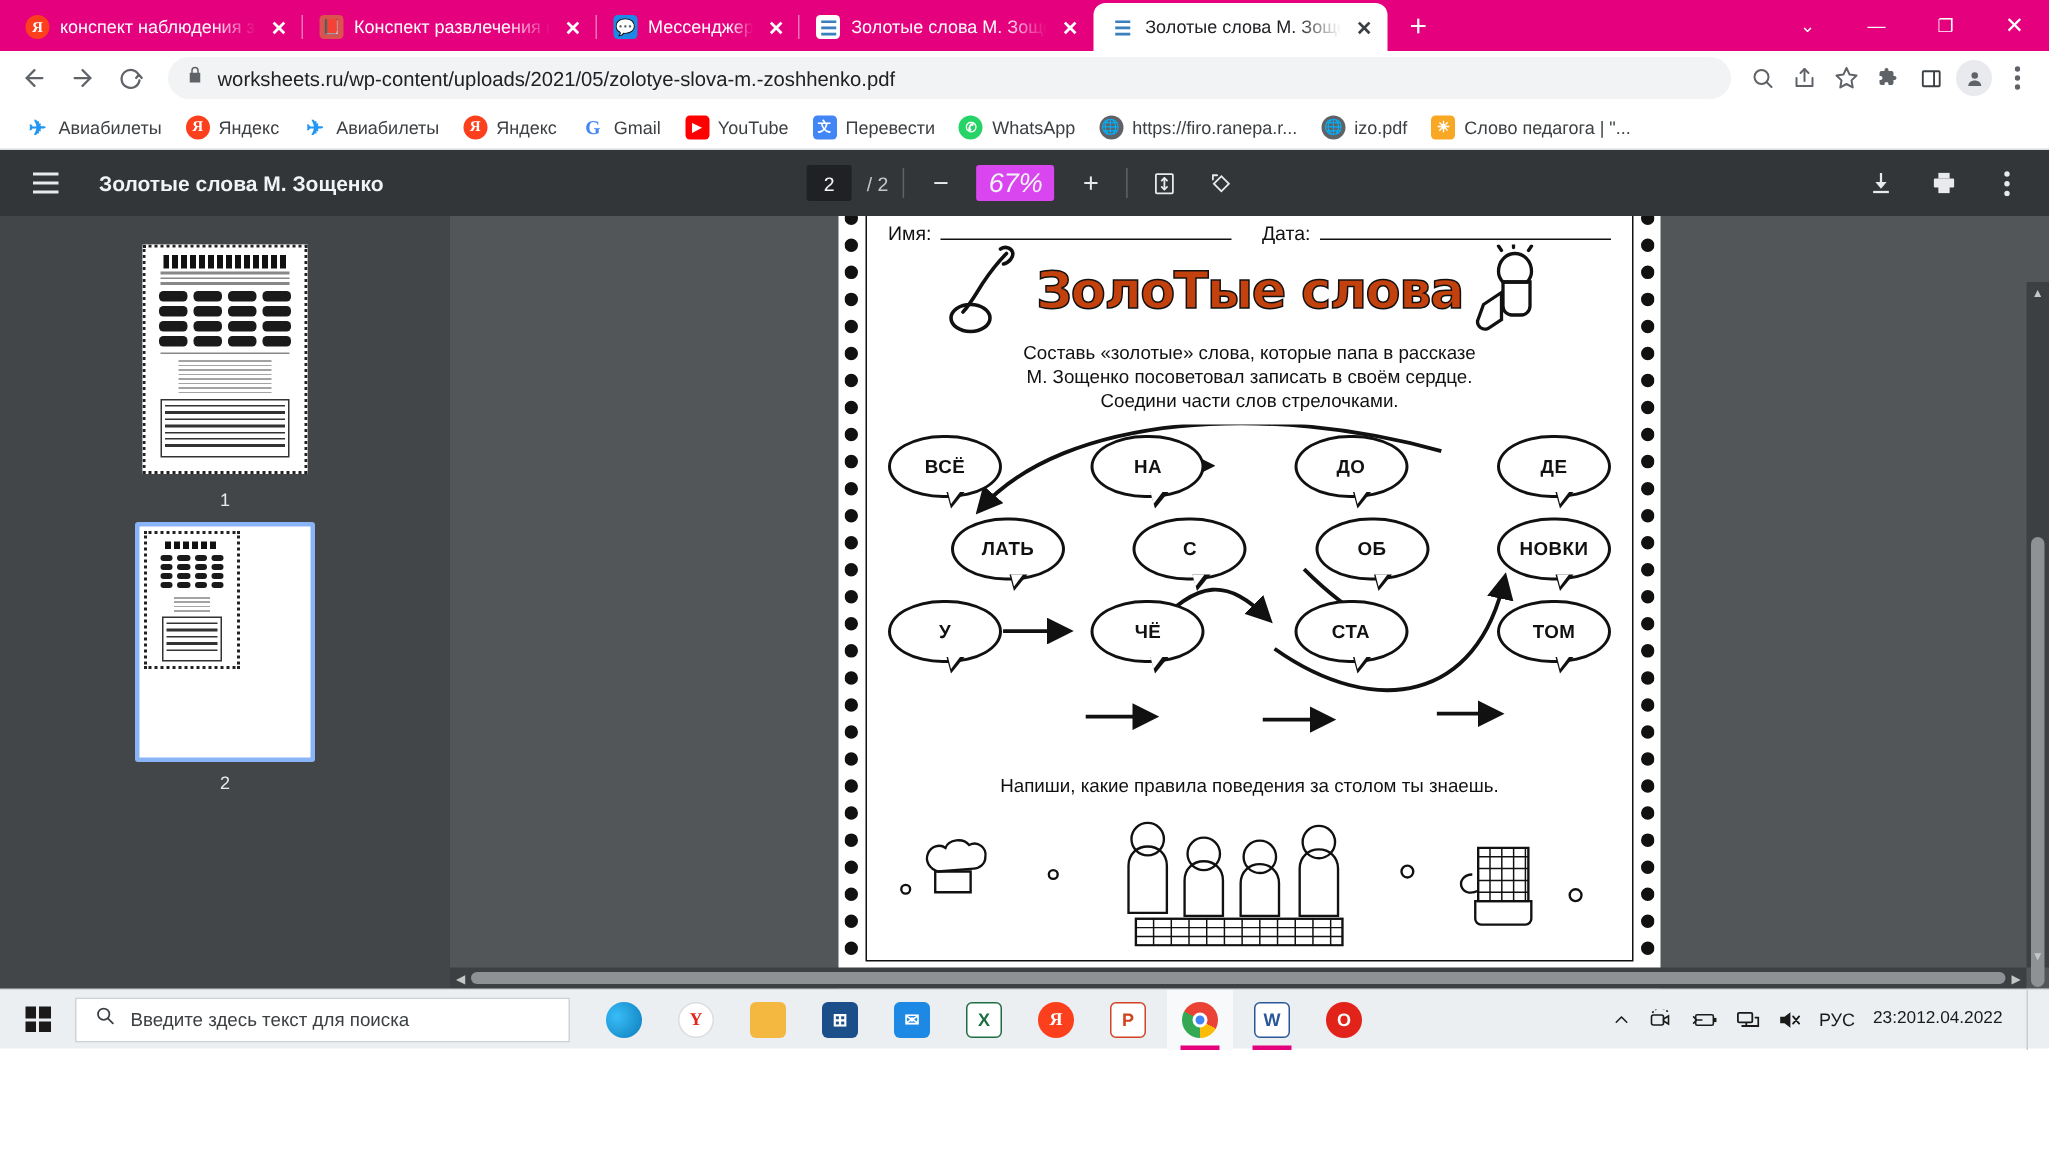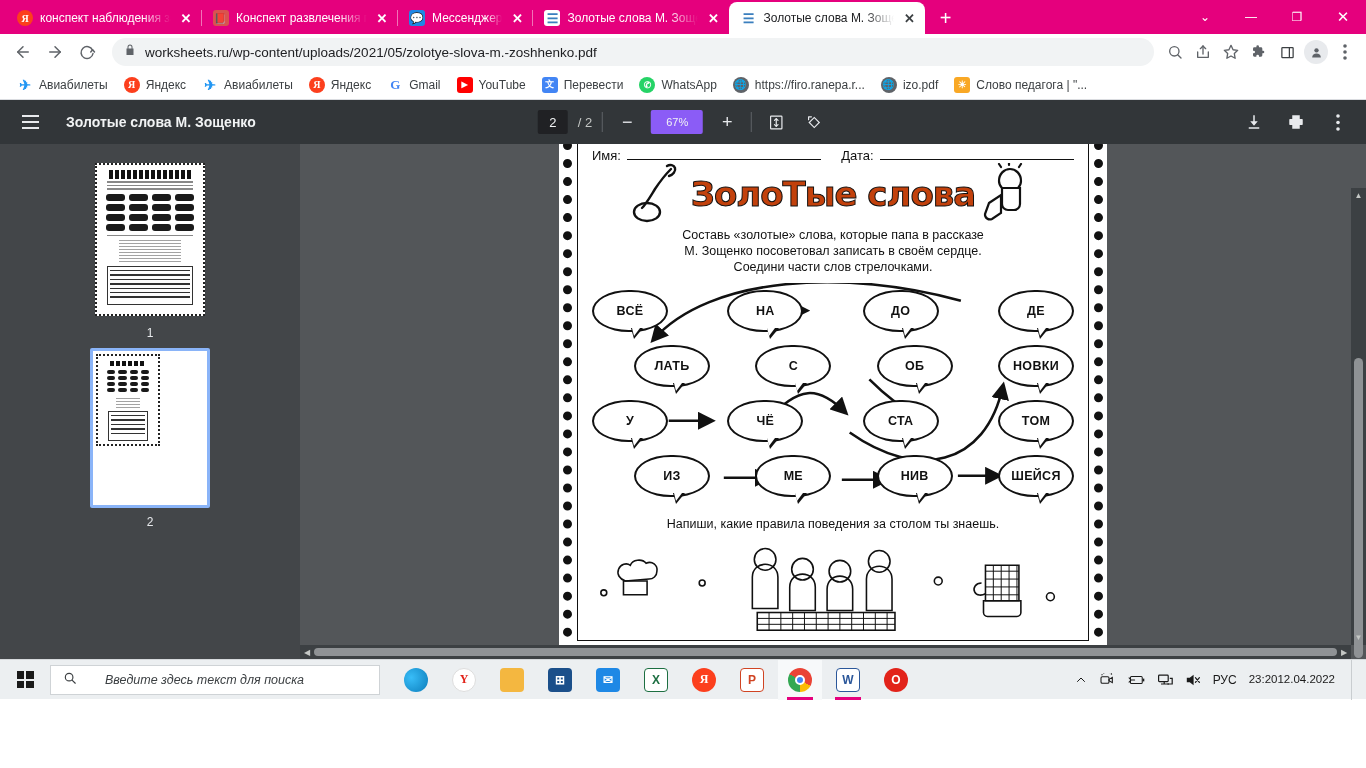--- a/index.html
+++ b/index.html
@@ -236,27 +236,28 @@
   .page-total { color: #c4c7c5; font-size: 13px; }
   .tb-sep { width: 1px; height: 20px; background: #5f6368; }
   .tb-btn {
     width: 28px; height: 28px;
     display: flex; align-items: center; justify-content: center;
     color: #e8eaed;
     font-size: 18px;
     line-height: 1;
   }
   .zoom-box {
-    background: #8b5cf6;
+    background: #d946ef;
     color: #f1f3f4;
-    font-size: 11px;
+    font-size: 18px;
     min-width: 52px; height: 24px;
     display: flex; align-items: center; justify-content: center;
     border-radius: 2px;
     padding: 0 7px;
+    font-style: italic;
   }
   .pdf-right {
     margin-left: auto;
     display: flex;
     align-items: center;
     gap: 14px;
   }
 
   .pdf-body {
     flex: 1 1 auto;
@@ -533,25 +534,24 @@
     grid-template-columns: 1fr 1fr;
     grid-template-rows: 1fr 1fr;
     gap: 2px;
   }
   .win-logo i { background: #1a1a1a; display: block; }
   .tb-search {
     width: 330px; height: 30px;
     background: #ffffff;
     border: 1px solid #cfd3d6;
     display: flex; align-items: center;
-    gap: 28px;
+    gap: 10px;
     padding: 0 12px;
     margin-left: 2px;
     flex: 0 0 330px;
-    font-style: italic;
   }
   .tb-search-text { font-size: 12.5px; color: #3c4043; white-space: nowrap; }
   .tb-apps {
     display: flex; align-items: center;
     margin-left: 14px;
     gap: 4px;
   }
   .tb-app {
     width: 44px; height: 40px;
     display: flex; align-items: center; justify-content: center;
@@ -1000,29 +1000,20 @@
             <div class="brow">
               <div class="bubble">У</div>
               <div class="b-gap"></div>
               <div class="bubble">ЧЁ</div>
               <div class="b-gap"></div>
               <div class="bubble">СТА</div>
               <div class="b-gap"></div>
               <div class="bubble">ТОМ</div>
             </div>
 
-            <div class="brow" style="padding-left:42px;">
-              <div class="bubble">ИЗ</div>
-              <div class="b-gap"></div>
-              <div class="bubble">МЕ</div>
-              <div class="b-gap"></div>
-              <div class="bubble">НИВ</div>
-              <div class="b-gap"></div>
-              <div class="bubble">ШЕЙСЯ</div>
-            </div>
           </div>
 
           <div class="ws-prompt">Напиши, какие правила поведения за столом ты знаешь.</div>
 
           <div class="ws-scene">
             <svg width="100%" height="96" viewBox="0 0 490 96" fill="none" stroke="#111" stroke-width="1.6">
 
               <path d="M34 46c-6-2-9-7-7-12 2-5 8-7 12-4 2-6 12-7 16-2 6-3 12 2 11 8 0 5-4 8-8 8z"></path>
               <path d="M32 46h24v14H32z"></path>
 

